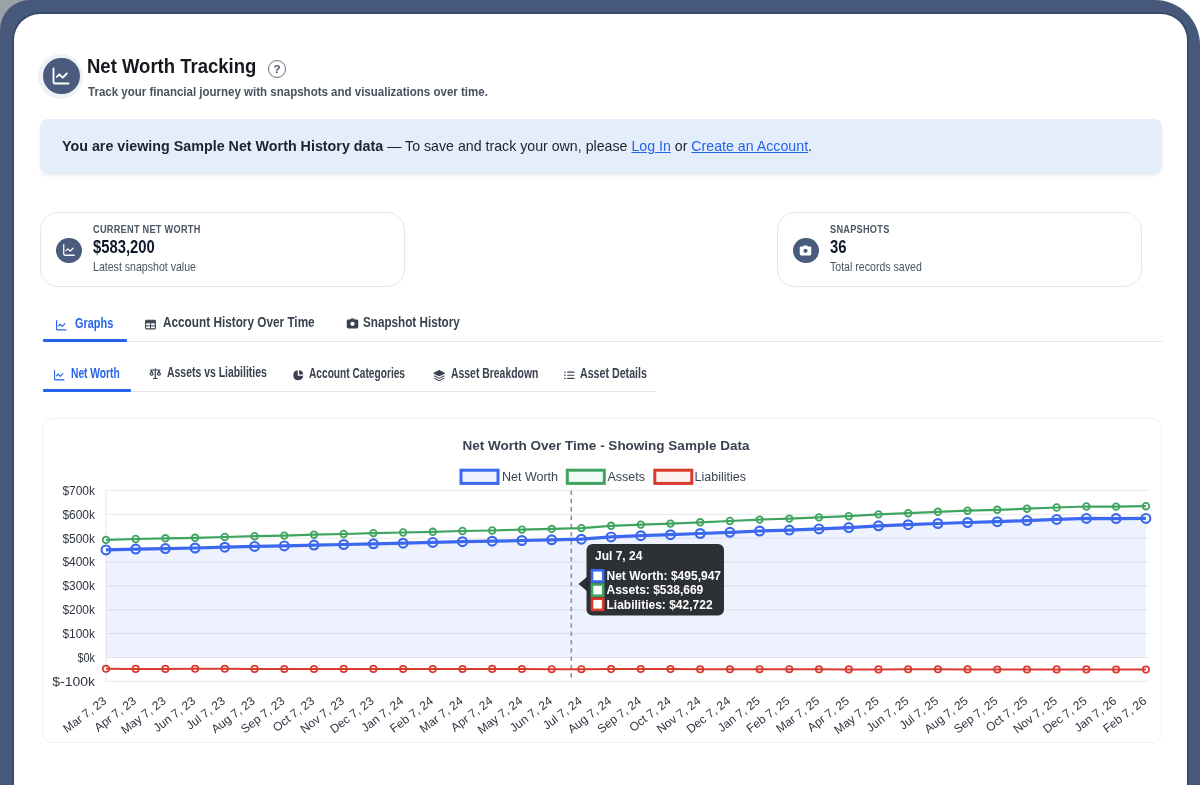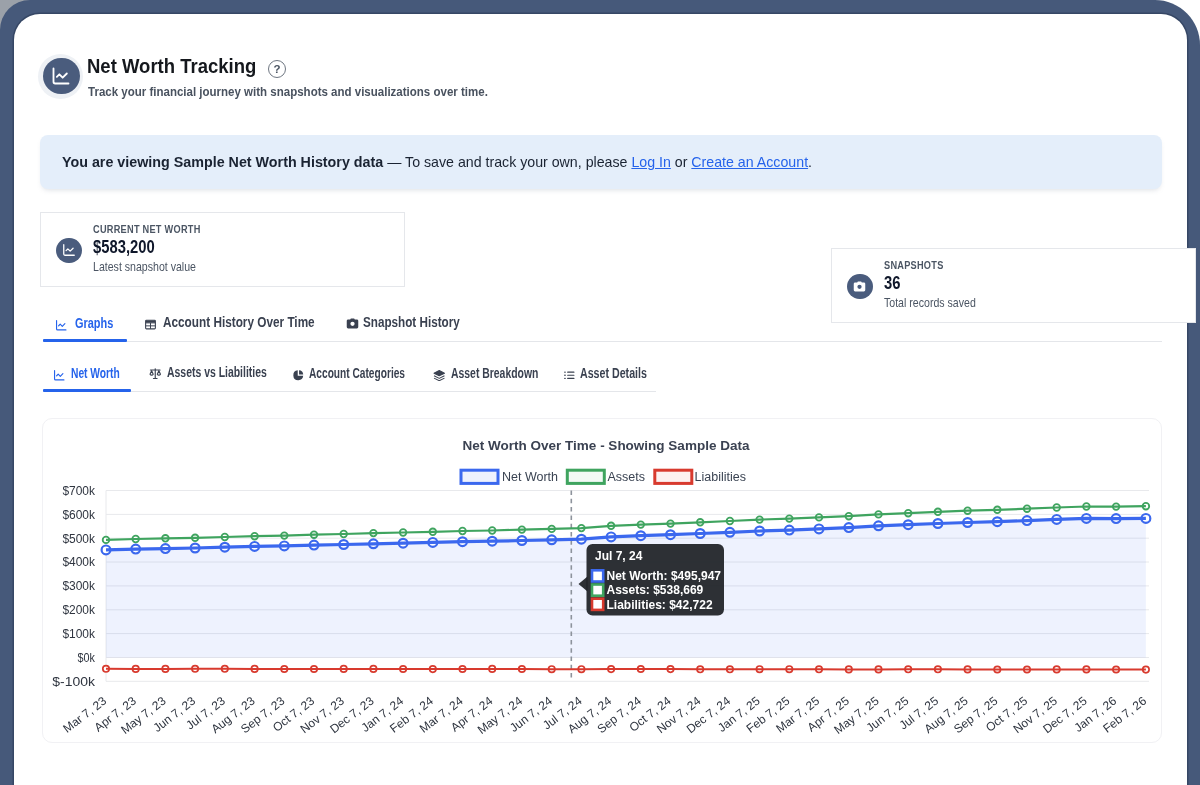--- a/index.html
+++ b/index.html
@@ -10,25 +10,25 @@
 #frame { position:absolute; left:0; top:0; width:1200px; height:800px; background:#46597a; border-radius:30px 45px 0 0; }
 #card { position:absolute; left:14px; top:14px; width:1173px; height:786px; background:#fff; border-radius:26px 26px 0 0;
   box-shadow:0 0 0 1.5px rgba(15,25,45,0.28); }
 .abs { position:absolute; }
 #halo { left:38px; top:54px; width:45px; height:45px; border-radius:50%; background:#eef1f5; }
 #hicon { left:43px; top:57.6px; width:36.6px; height:36.6px; border-radius:50%; background:#4a5c7d; display:flex; align-items:center; justify-content:center; }
 #title { left:86.8px; top:56px; font-size:20px; line-height:20px; font-weight:bold; color:#15181d; transform:scaleX(0.925); transform-origin:0 0; white-space:nowrap; }
 #help { left:267.8px; top:59.5px; width:18.5px; height:18.5px; border-radius:50%; border:1.5px solid #6e7681; color:#4b5563; font-size:11.5px; font-weight:bold; display:flex; align-items:center; justify-content:center; }
 #subtitle { left:87.5px; top:85.2px; font-size:13.2px; line-height:13px; font-weight:bold; color:#49525f; transform:scaleX(0.873); transform-origin:0 0; white-space:nowrap; }
 #banner { left:40px; top:119px; width:1122px; height:53.5px; background:#e4eefa; border-radius:8px; display:flex; align-items:center;
-  box-shadow:0 3px 5px -2px rgba(120,130,150,0.25);margin-top:16px; }
+  box-shadow:0 3px 5px -2px rgba(120,130,150,0.25); }
 #banner .txt { margin-left:22px; font-size:14.2px; color:#1a2332; white-space:nowrap; }
 #banner .txt b { font-size:14.3px; }
 #banner a { color:#2563eb; text-decoration:underline; }
-.scard { top:211.5px; width:365.3px; height:75.5px; background:#fff; border:1px solid #e5e7eb; border-radius:0; }
+.scard { top:211.5px; width:365.3px; height:75.5px; background:#fff; border:1px solid #e5e7eb; border-radius:18px; }
 .scircle { position:absolute; left:15.25px; top:25.25px; width:25.3px; height:25.3px; border-radius:50%; background:#4a5c7d; display:flex; align-items:center; justify-content:center; }
 .slabel { position:absolute; left:52px; top:11px; font-size:10.5px; line-height:10px; font-weight:bold; letter-spacing:0.3px; color:#4b5563; transform:scaleX(0.875); transform-origin:0 0; white-space:nowrap; }
 .svalue { position:absolute; left:52px; top:26.8px; font-size:17.7px; line-height:17px; font-weight:bold; color:#0f172a; transform:scaleX(0.836); transform-origin:0 0; white-space:nowrap; }
 .ssub { position:absolute; left:51.6px; top:48.2px; font-size:12.8px; line-height:12px; color:#4b5563; transform:scaleX(0.827); transform-origin:0 0; white-space:nowrap; }
 .tabt { font-size:14.3px; line-height:15px; font-weight:bold; transform-origin:0 0; white-space:nowrap; }
 .tline { position:absolute; height:1.2px; background:#e4e6ea; }
 .tblue { position:absolute; height:2.6px; background:#2563eb; border-radius:1px; }
 #chartcard { left:42px; top:418px; width:1120px; height:325px; border:1px solid #f1f1f4; border-radius:10px; background:#fff; }
 </style></head>
 <body>
@@ -54,21 +54,21 @@
     <div class="scircle">
         <svg width="14" height="14" viewBox="0 0 24 24" fill="none" stroke="#fff" stroke-width="2.2" stroke-linecap="round" stroke-linejoin="round">
           <path d="M3 3v16a2 2 0 0 0 2 2h16"></path>
           <path d="m19 9-5 5-4-4-3 3"></path>
         </svg>
       </div>
     <div class="slabel">CURRENT NET WORTH</div>
     <div class="svalue">$583,200</div>
     <div class="ssub">Latest snapshot value</div>
   </div>
-  <div class="abs scard" style="left:831px;margin-top:36px;">
+  <div class="abs scard" style="left:777px;">
     <div class="scircle">
         <svg width="15" height="15" viewBox="0 0 24 24" fill="#fff">
           <path d="M9.4 3.8 8.3 5.5H5a2.2 2.2 0 0 0-2.2 2.2v10A2.2 2.2 0 0 0 5 19.9h14a2.2 2.2 0 0 0 2.2-2.2v-10A2.2 2.2 0 0 0 19 5.5h-3.3l-1.1-1.7z"></path>
           <circle cx="12" cy="12.4" r="3.4" fill="#4a5c7d"></circle>
         </svg>
       </div>
     <div class="slabel">SNAPSHOTS</div>
     <div class="svalue">36</div>
     <div class="ssub">Total records saved</div>
   </div>

